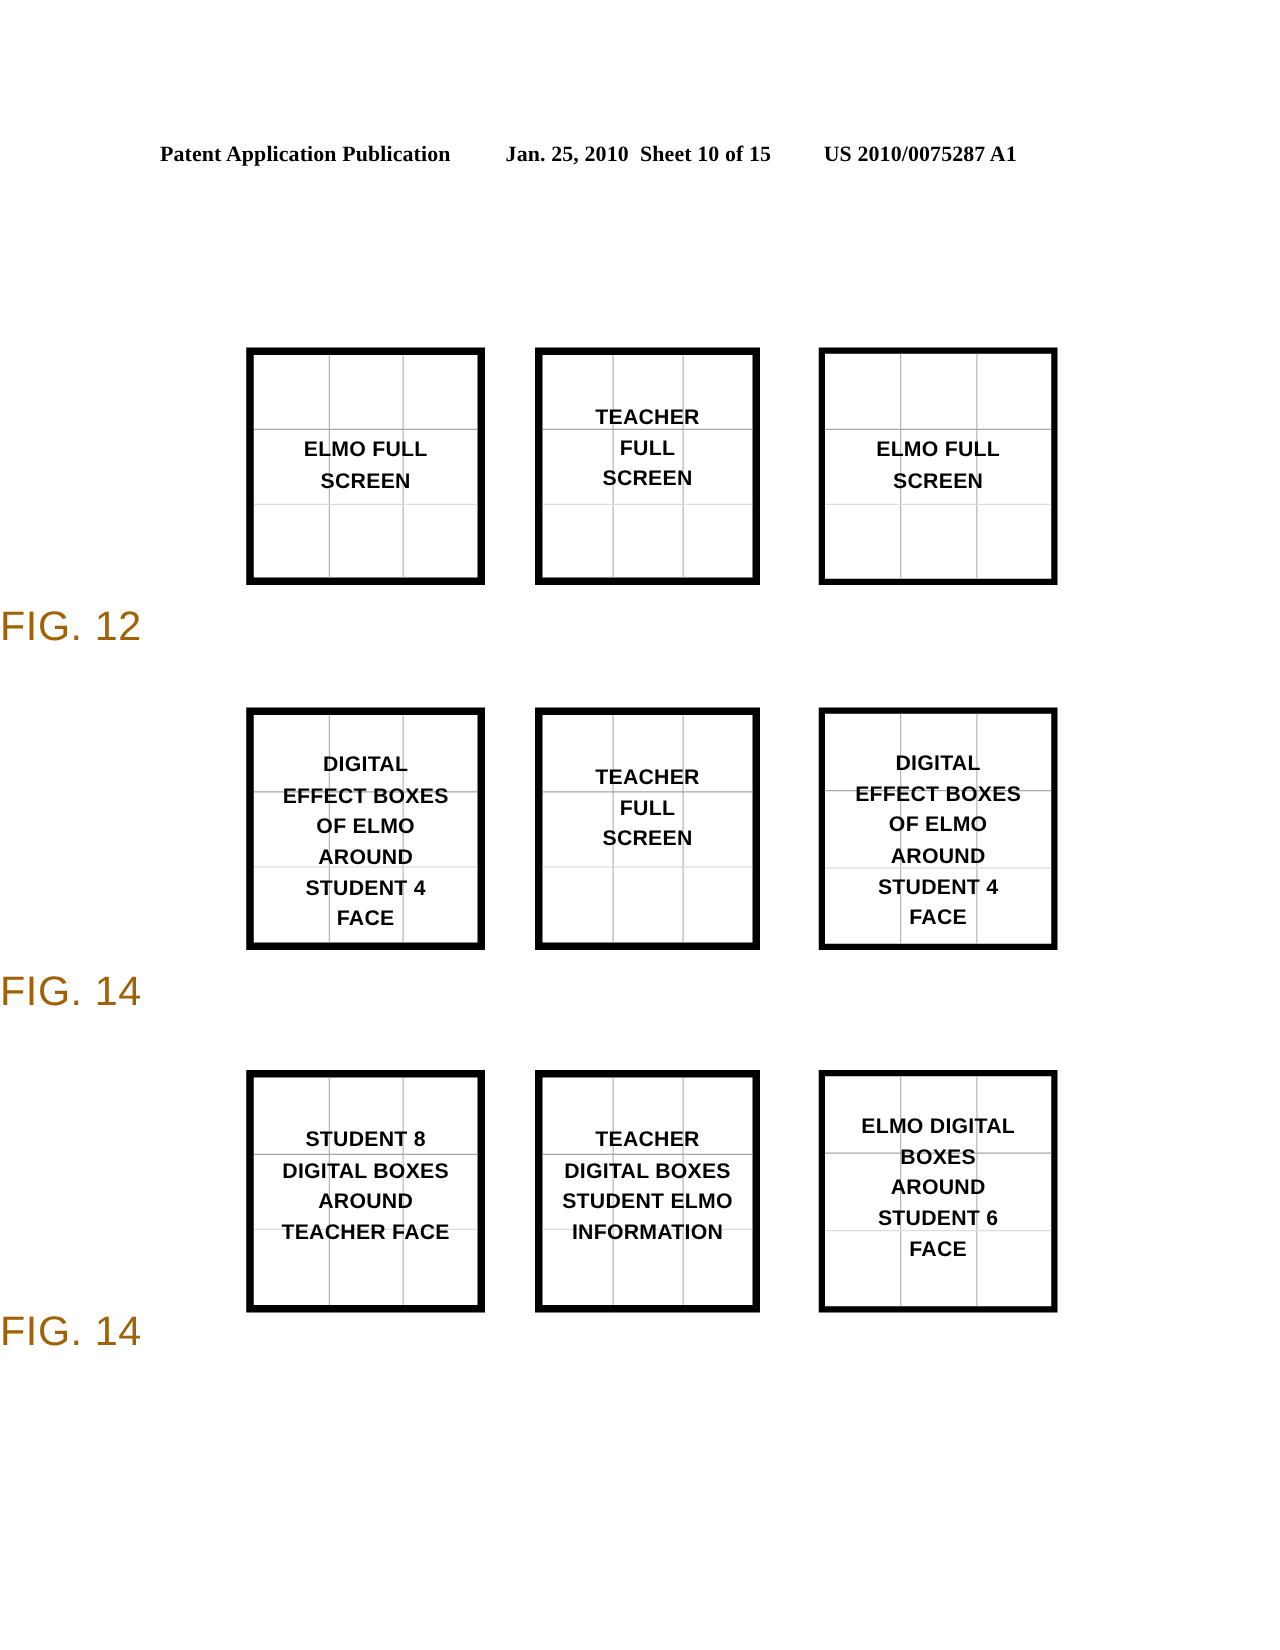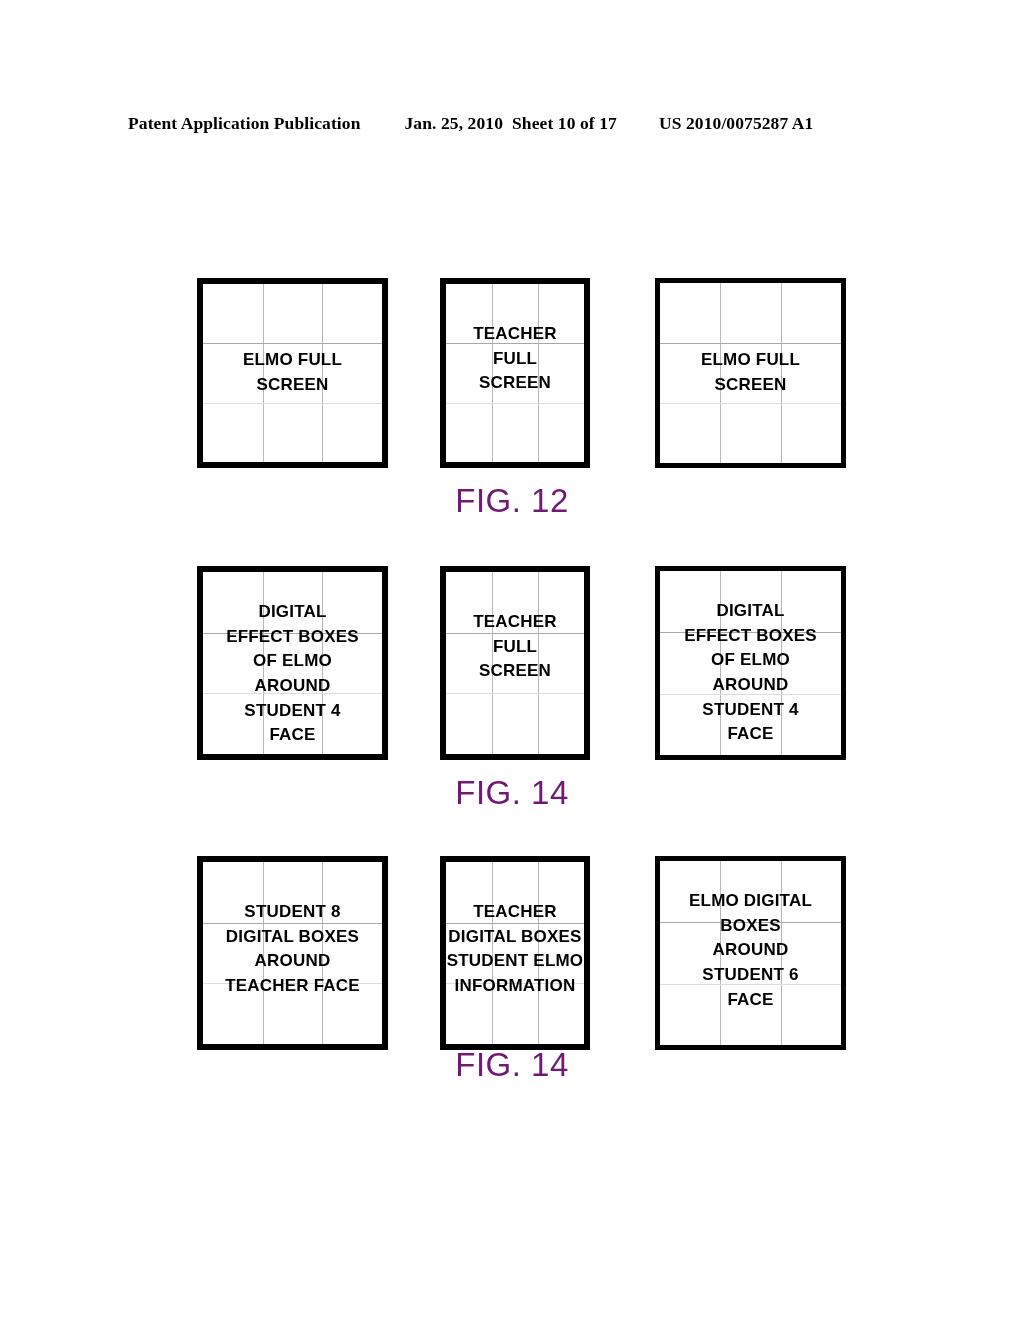--- a/index.html
+++ b/index.html
@@ -52,21 +52,21 @@
     position: absolute;
     top: 0;
     box-sizing: border-box;
     background: #ffffff;
     border: 6px solid #000000;
     overflow: hidden;
   }
   .screen-box.thin { border-width: 5px; }
 
   .box-a { left: 197px; width: 191px; height: 190px; }
-  .box-b { left: 440px; width: 150px; height: 190px; }
+  .box-b { left: 428px; width: 180px; height: 190px; }
   .box-c { left: 655px; width: 191px; height: 190px; }
 
   
   #fig-row-13 .screen-box,
   #fig-row-14 .screen-box { height: 194px; }
 
   
   .grid-overlay {
     position: absolute;
     inset: 0;
@@ -110,38 +110,37 @@
   }
   .box-text.shift-up    { justify-content: flex-start; padding-top: 28px; }
   .box-text.shift-up-sm { justify-content: flex-start; padding-top: 38px; }
   .box-text .line { white-space: nowrap; }
 
   
   .fig-caption {
     position: absolute;
     left: 0;
     width: 1024px;
-    text-align: center;
     font-family: "Liberation Sans", sans-serif;
     font-weight: normal;
     font-size: 33px;
-    color: #701a75;
+    color: #a16207;
     letter-spacing: 0.5px;
   }
   #fig-caption-12 { top: 482px; }
   #fig-caption-13 { top: 774px; }
   #fig-caption-14 { top: 1046px; }
 </style>
 </head>
 <body>
 
 <div class="patent-header">
   <span class="hdr-pub">Patent Application Publication</span>
   <span class="hdr-date">Jan. 25, 2010</span>
-  <span class="hdr-sheet">Sheet 10 of 17</span>
+  <span class="hdr-sheet">Sheet 10 of 15</span>
   <span class="hdr-num">US 2010/0075287 A1</span>
 </div>
 
 <div class="fig-row" id="fig-row-12">
 
   <div class="screen-box box-a">
     <div class="grid-overlay">
       <div class="vline v1"></div>
         <div class="vline v2"></div>
       <div class="hline h1"></div>

